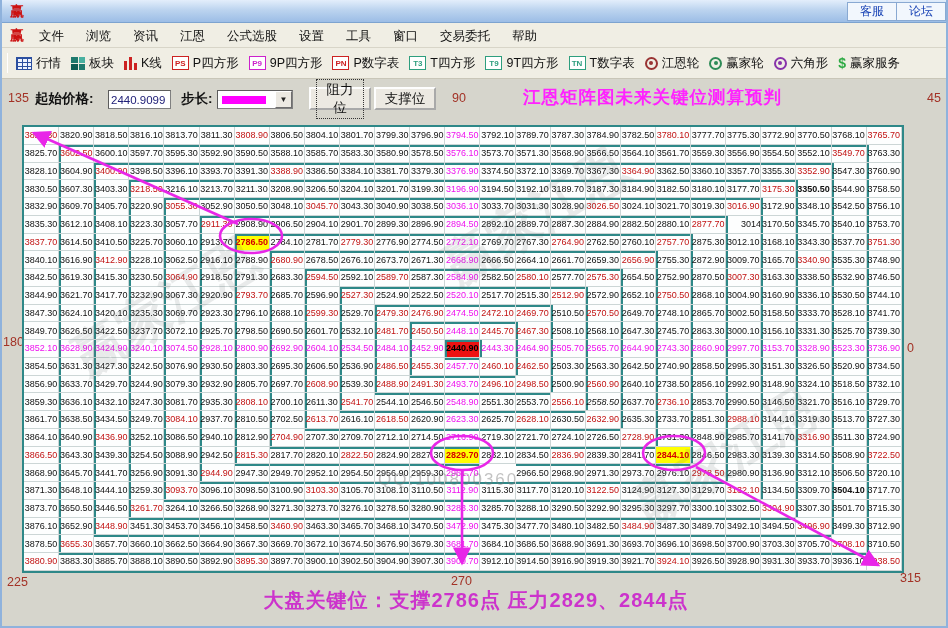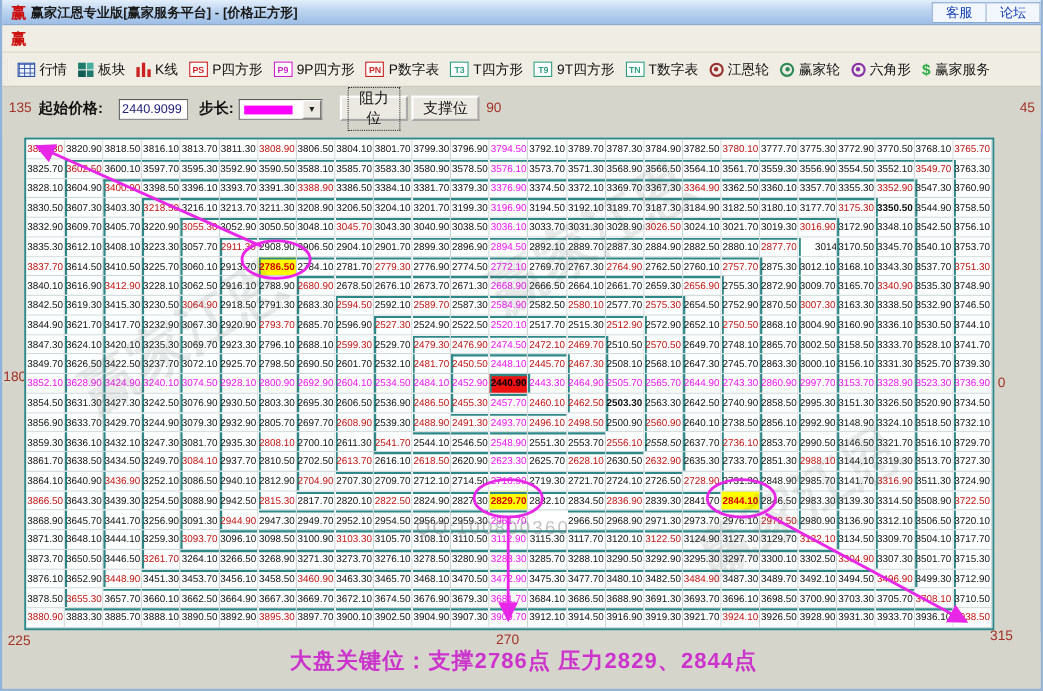--- a/index.html
+++ b/index.html
@@ -72,29 +72,29 @@
     font-size:20px;font-weight:bold;letter-spacing:1px;}
   .overlay{position:absolute;left:0;top:0;width:948px;height:628px;pointer-events:none;}
 </style>
 </head>
 <body>
 
 <div class="app">
 
   <div class="titlebar">
     <span class="logo">赢</span>
-    <span class="title-text">赢家江恩专业版[赢家服务平台] - [价格正方形]</span>
     <div class="titlebar-actions">
       <span class="tb-act">客服</span>
       <span class="tb-act">论坛</span>
     </div>
   </div>
 
   <div class="menubar">
     <span class="logo">赢</span>
+    <span id="menu-items"><span class="menu-item">文件</span><span class="menu-item">浏览</span><span class="menu-item">资讯</span><span class="menu-item">江恩</span><span class="menu-item">公式选股</span><span class="menu-item">设置</span><span class="menu-item">工具</span><span class="menu-item">窗口</span><span class="menu-item">交易委托</span><span class="menu-item">帮助</span></span>
   </div>
 
   <div class="toolbar">
     <span class="tool-sep"></span>
     <span id="toolbar-items" style="display:flex;align-items:center;">
         <span class="tool-item">
           <span class="grid-icon"></span>
           <span>行情</span>
         </span>
         <span class="tool-item">
@@ -171,21 +171,22 @@
     <div class="step-combo">
       <span class="step-swatch" id="step-swatch" style="background: rgb(255, 0, 255);"></span>
       <span class="combo-btn">▼</span>
     </div>
     <button class="bevel-btn focused" style="left:307px;">
         <span>阻力位</span>
       </button>
     <button class="bevel-btn" style="left:372px;">
         <span>支撑位</span>
       </button>
-    <span class="angle-label" style="left:440px;top:12px;">90</span>
+    <span class="angle-label" style="left:450px;top:12px;">90</span>
+    <span class="matrix-heading">江恩矩阵图未来关键位测算预判</span>
     <span class="angle-label" style="left:925px;top:12px;">45</span>
   </div>
 
   <div class="grid-region">
     <span class="side-label" style="left:1px;top:213px;">180</span>
     <div class="matrix" id="matrix">
         <div class="cell" style="color: rgb(193, 18, 18);">3823.30</div>
         <div class="cell" style="color: rgb(17, 17, 17);">3820.90</div>
         <div class="cell" style="color: rgb(17, 17, 17);">3818.50</div>
         <div class="cell" style="color: rgb(17, 17, 17);">3816.10</div>
@@ -518,21 +519,21 @@
         <div class="cell" style="color: rgb(17, 17, 17); box-shadow: rgb(46, 136, 136) 2px 0px 0px inset;">2930.50</div>
         <div class="cell" style="color: rgb(17, 17, 17); box-shadow: rgb(46, 136, 136) 2px 0px 0px inset;">2803.30</div>
         <div class="cell" style="color: rgb(17, 17, 17); box-shadow: rgb(46, 136, 136) 2px 0px 0px inset;">2695.30</div>
         <div class="cell" style="color: rgb(17, 17, 17); box-shadow: rgb(46, 136, 136) 2px 0px 0px inset;">2606.50</div>
         <div class="cell" style="color: rgb(17, 17, 17); box-shadow: rgb(46, 136, 136) 2px 0px 0px inset;">2536.90</div>
         <div class="cell" style="color: rgb(193, 18, 18); box-shadow: rgb(46, 136, 136) 2px 0px 0px inset;">2486.50</div>
         <div class="cell" style="color: rgb(193, 18, 18); box-shadow: rgb(46, 136, 136) 2px 0px 0px inset;">2455.30</div>
         <div class="cell" style="color: rgb(238, 17, 238); box-shadow: rgb(46, 136, 136) 0px 2px 0px inset;">2457.70</div>
         <div class="cell" style="color: rgb(193, 18, 18);">2460.10</div>
         <div class="cell" style="color: rgb(193, 18, 18); box-shadow: rgb(46, 136, 136) 2px 0px 0px inset;">2462.50</div>
-        <div class="cell" style="color: rgb(17, 17, 17); box-shadow: rgb(46, 136, 136) 2px 0px 0px inset; font-weight: bold;">2503.30</div>
+        <div class="cell" style="color: rgb(17, 17, 17); box-shadow: rgb(46, 136, 136) 2px 0px 0px inset;">2503.30</div>
         <div class="cell" style="color: rgb(17, 17, 17); box-shadow: rgb(46, 136, 136) 2px 0px 0px inset;">2563.30</div>
         <div class="cell" style="color: rgb(17, 17, 17); box-shadow: rgb(46, 136, 136) 2px 0px 0px inset;">2642.50</div>
         <div class="cell" style="color: rgb(17, 17, 17); box-shadow: rgb(46, 136, 136) 2px 0px 0px inset;">2740.90</div>
         <div class="cell" style="color: rgb(17, 17, 17); box-shadow: rgb(46, 136, 136) 2px 0px 0px inset;">2858.50</div>
         <div class="cell" style="color: rgb(17, 17, 17); box-shadow: rgb(46, 136, 136) 2px 0px 0px inset;">2995.30</div>
         <div class="cell" style="color: rgb(17, 17, 17); box-shadow: rgb(46, 136, 136) 2px 0px 0px inset;">3151.30</div>
         <div class="cell" style="color: rgb(17, 17, 17); box-shadow: rgb(46, 136, 136) 2px 0px 0px inset;">3326.50</div>
         <div class="cell" style="color: rgb(17, 17, 17); box-shadow: rgb(46, 136, 136) 2px 0px 0px inset;">3520.90</div>
         <div class="cell" style="color: rgb(17, 17, 17); box-shadow: rgb(46, 136, 136) 2px 0px 0px inset;">3734.50</div>
         <div class="cell" style="color: rgb(17, 17, 17);">3856.90</div>
@@ -701,21 +702,21 @@
         <div class="cell" style="color: rgb(17, 17, 17); box-shadow: rgb(46, 136, 136) 0px 2px 0px inset;">3115.30</div>
         <div class="cell" style="color: rgb(17, 17, 17); box-shadow: rgb(46, 136, 136) 0px 2px 0px inset;">3117.70</div>
         <div class="cell" style="color: rgb(17, 17, 17); box-shadow: rgb(46, 136, 136) 0px 2px 0px inset;">3120.10</div>
         <div class="cell" style="color: rgb(193, 18, 18); box-shadow: rgb(46, 136, 136) 0px 2px 0px inset;">3122.50</div>
         <div class="cell" style="color: rgb(17, 17, 17); box-shadow: rgb(46, 136, 136) 0px 2px 0px inset;">3124.90</div>
         <div class="cell" style="color: rgb(17, 17, 17); box-shadow: rgb(46, 136, 136) 0px 2px 0px inset;">3127.30</div>
         <div class="cell" style="color: rgb(17, 17, 17); box-shadow: rgb(46, 136, 136) 0px 2px 0px inset;">3129.70</div>
         <div class="cell" style="color: rgb(193, 18, 18);">3132.10</div>
         <div class="cell" style="color: rgb(17, 17, 17); box-shadow: rgb(46, 136, 136) 2px 0px 0px inset;">3134.50</div>
         <div class="cell" style="color: rgb(17, 17, 17); box-shadow: rgb(46, 136, 136) 2px 0px 0px inset;">3309.70</div>
-        <div class="cell" style="color: rgb(17, 17, 17); box-shadow: rgb(46, 136, 136) 2px 0px 0px inset;">3504.10</div>
+        <div class="cell" style="color: rgb(17, 17, 17); box-shadow: rgb(46, 136, 136) 2px 0px 0px inset; font-weight: bold;">3504.10</div>
         <div class="cell" style="color: rgb(17, 17, 17); box-shadow: rgb(46, 136, 136) 2px 0px 0px inset;">3717.70</div>
         <div class="cell" style="color: rgb(17, 17, 17);">3873.70</div>
         <div class="cell" style="color: rgb(17, 17, 17); box-shadow: rgb(46, 136, 136) 2px 0px 0px inset;">3650.50</div>
         <div class="cell" style="color: rgb(17, 17, 17); box-shadow: rgb(46, 136, 136) 2px 0px 0px inset;">3446.50</div>
         <div class="cell" style="color: rgb(193, 18, 18); box-shadow: rgb(46, 136, 136) 2px 0px 0px inset;">3261.70</div>
         <div class="cell" style="color: rgb(17, 17, 17); box-shadow: rgb(46, 136, 136) 0px 2px 0px inset;">3264.10</div>
         <div class="cell" style="color: rgb(17, 17, 17); box-shadow: rgb(46, 136, 136) 0px 2px 0px inset;">3266.50</div>
         <div class="cell" style="color: rgb(17, 17, 17); box-shadow: rgb(46, 136, 136) 0px 2px 0px inset;">3268.90</div>
         <div class="cell" style="color: rgb(17, 17, 17); box-shadow: rgb(46, 136, 136) 0px 2px 0px inset;">3271.30</div>
         <div class="cell" style="color: rgb(17, 17, 17); box-shadow: rgb(46, 136, 136) 0px 2px 0px inset;">3273.70</div>

